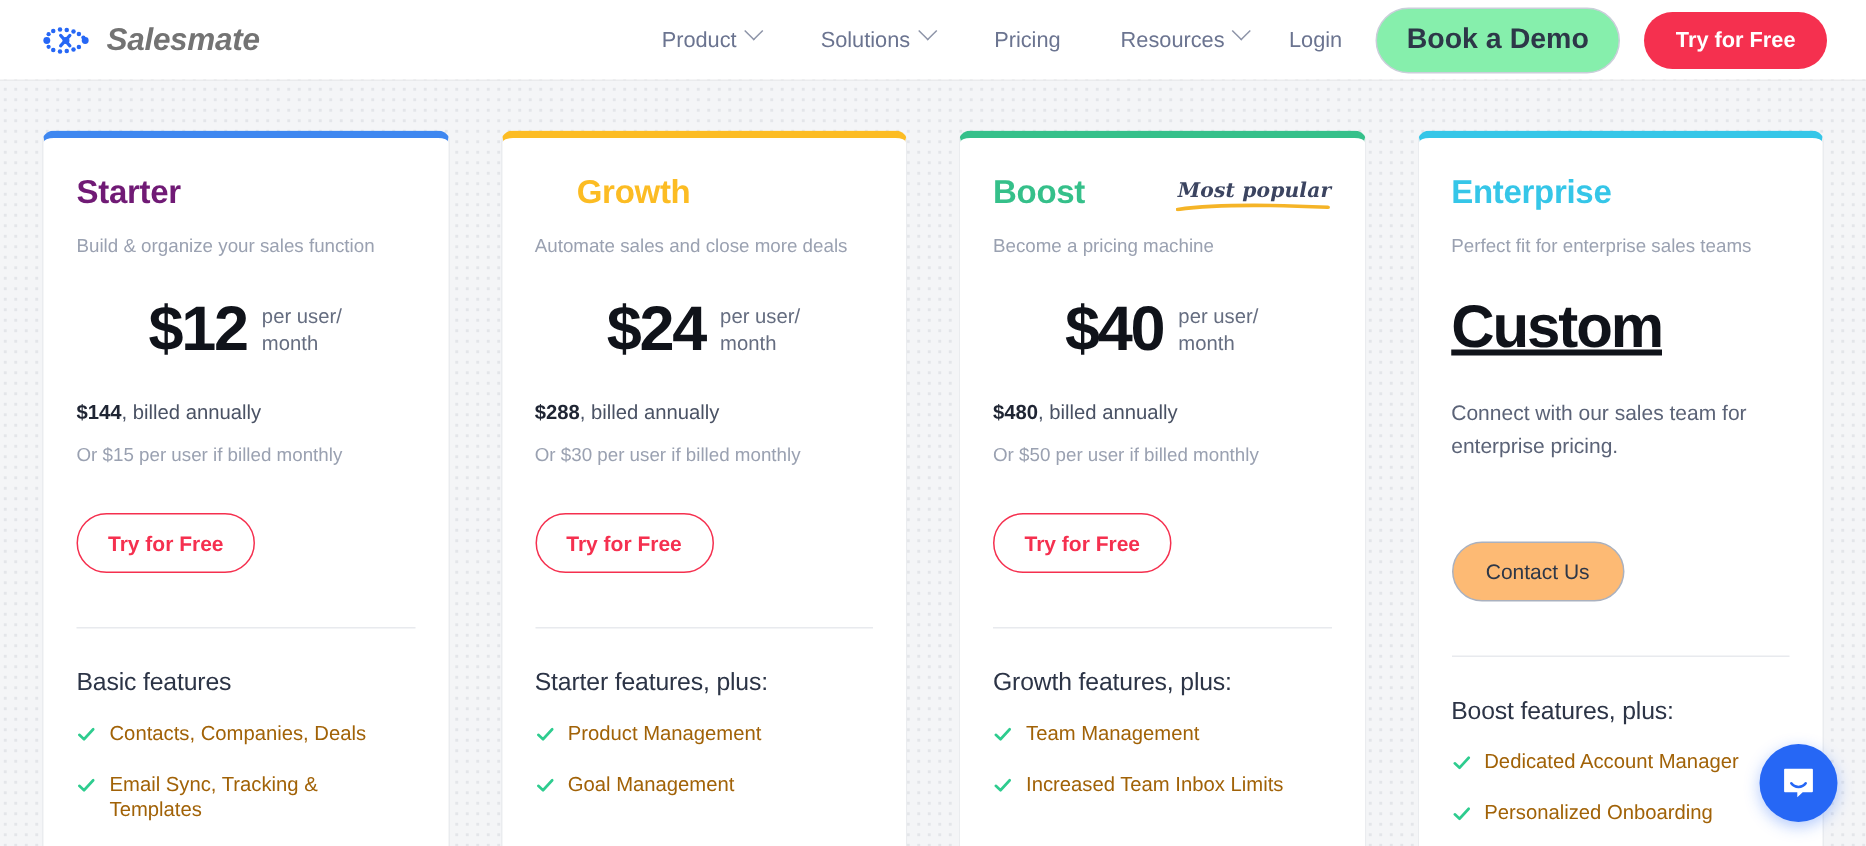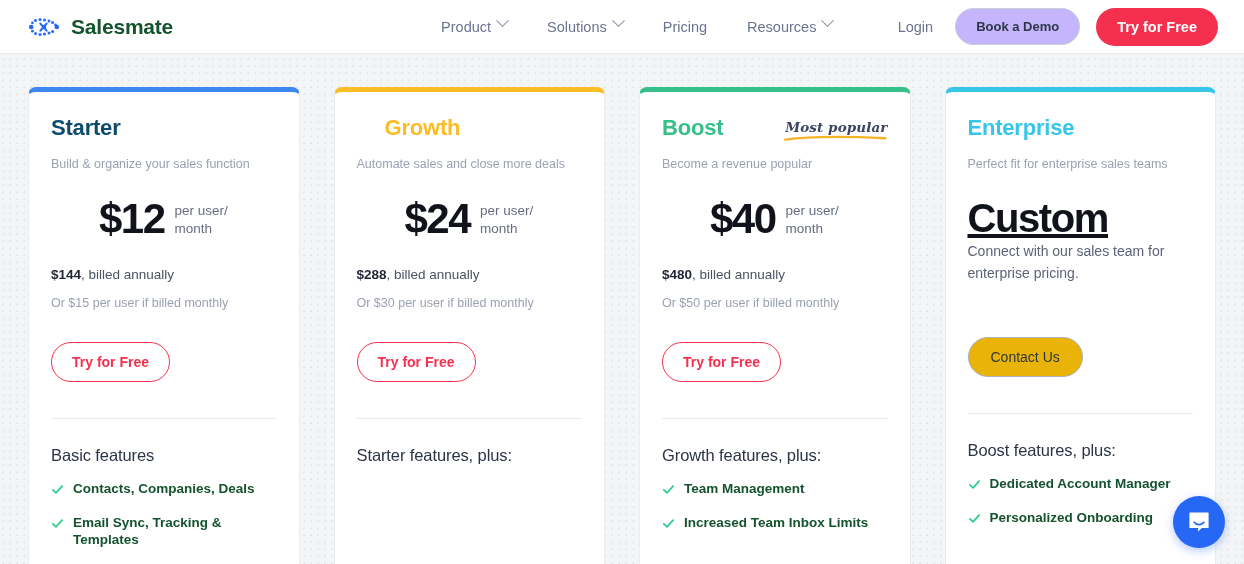--- a/index.html
+++ b/index.html
@@ -41,22 +41,23 @@
   .brand {
     display: flex;
     align-items: center;
     gap: 9px;
     cursor: pointer;
   }
   .brand-mark { width: 36px; height: 20px; display: block; }
   .brand-name {
     font-size: 21px;
     font-weight: 700;
-    color: #14532d;
+    color: #737373;
     letter-spacing: -0.2px;
+    font-style: italic;
   }
 
   .nav-links {
     display: flex;
     align-items: center;
     gap: 0px;
     margin-left: 248px;
   }
   .nav-item {
     display: flex;
@@ -81,24 +82,24 @@
     align-items: center;
     gap: 16px;
   }
   .login-link {
     font-size: 14.5px;
     color: #6b7490;
     cursor: pointer;
     margin-right: 6px;
   }
   .btn-demo {
-    font-size: 13px;
+    font-size: 19px;
     font-weight: 600;
     color: #2d3748;
-    background: #c4b5fd;
+    background: #86efac;
     border: 1.5px solid #c9ced9;
     border-radius: 22px;
     padding: 10px 20px;
     cursor: pointer;
     white-space: nowrap;
   }
   .btn-try-nav {
     font-size: 14.5px;
     font-weight: 700;
     color: #ffffff;
@@ -140,21 +141,21 @@
     display: flex;
     align-items: flex-start;
     justify-content: space-between;
   }
   .plan-name {
     font-size: 22px;
     font-weight: 700;
     letter-spacing: -0.2px;
     line-height: 1.2;
   }
-  .c-blue   { color: #0c4a6e; text-align: center; }
+  .c-blue   { color: #701a75; text-align: center; }
   .c-yellow { color: #fcbc23; margin-left: 28px; }
   .c-green  { color: #35c08a; }
   .c-cyan   { color: #35c6e8; }
 
   .popular-wrap {
     position: relative;
     padding-bottom: 5px;
     margin-top: 3px;
   }
   .popular-text {
@@ -219,20 +220,21 @@
   }
   .billed b { color: #1f2533; font-weight: 700; }
 
   .billed-alt {
     margin-top: 14px;
     font-size: 12.5px;
     color: #9aa1b1;
   }
 
   .enterprise-copy {
+    margin-top: 24px;
     font-size: 14px;
     color: #5b6377;
     line-height: 1.6;
     max-width: 205px;
   }
 
   .cta-zone { margin-top: 32px; }
   .cta-zone.enterprise { margin-top: 52px; }
 
   .btn-try-card {
@@ -242,21 +244,21 @@
     background: #fff;
     border: 1.6px solid #f5304f;
     border-radius: 22px;
     padding: 11px 20px;
     cursor: pointer;
   }
   .btn-contact {
     font-size: 14px;
     font-weight: 500;
     color: #2d3748;
-    background: #eab308;
+    background: #fdba74;
     border: 1.5px solid #aab1bf;
     border-radius: 22px;
     padding: 11px 22px;
     cursor: pointer;
   }
 
   .divider {
     margin-top: 36px;
     height: 1px;
     background: #e8eaee;
@@ -277,23 +279,22 @@
     gap: 9px;
     margin-bottom: 17px;
   }
   .check {
     flex: 0 0 auto;
     width: 13px; height: 13px;
     margin-top: 2px;
   }
   .feature-label {
     font-size: 13.5px;
-    color: #14532d;
+    color: #a16207;
     line-height: 1.25;
-    font-weight: bold;
   }
 
   
   .intercom {
     position: fixed;
     right: 19px;
     bottom: 16px;
     width: 52px; height: 52px;
     border-radius: 50%;
     background: #2667f5;
@@ -423,33 +424,47 @@
       <b>$288</b><span>, billed annually</span>
     </div>
     <div class="billed-alt">Or $30 per user if billed monthly</div>
 
     <div class="cta-zone">
       <button class="btn-try-card">Try for Free</button>
     </div>
 
     <div class="divider"></div>
     <div class="features-title">Starter features, plus:</div>
+    <div class="feature-list">
+      <div class="feature">
+        <svg class="check" viewBox="0 0 14 14">
+            <path d="M2 7.4 L5.4 10.6 L12 3.4" stroke="#2ecc8f" stroke-width="1.9" fill="none" stroke-linecap="round" stroke-linejoin="round"></path>
+          </svg>
+        <span class="feature-label">Product Management</span>
+      </div>
+      <div class="feature">
+        <svg class="check" viewBox="0 0 14 14">
+            <path d="M2 7.4 L5.4 10.6 L12 3.4" stroke="#2ecc8f" stroke-width="1.9" fill="none" stroke-linecap="round" stroke-linejoin="round"></path>
+          </svg>
+        <span class="feature-label">Goal Management</span>
+      </div>
+    </div>
   </div>
 
   <div class="card accent-green">
     <div class="plan-head">
       <div class="plan-name c-green">Boost</div>
       <div class="popular-wrap">
         <span class="popular-text">Most popular</span>
         <svg class="popular-underline" viewBox="0 0 80 6" preserveAspectRatio="none">
           <path d="M1 4.6 C 18 1.6, 46 1.2, 79 3.2" stroke="#f5b427" stroke-width="2.4" fill="none" stroke-linecap="round"></path>
         </svg>
       </div>
     </div>
-    <div class="plan-tagline">Become a revenue popular</div>
+    <div class="plan-tagline">Become a pricing machine</div>
 
     <div class="price-row">
       <div class="price-big">$40</div>
       <div class="price-unit">
         <div>per user/</div>
         <div>month</div>
       </div>
     </div>
 
     <div class="billed">

